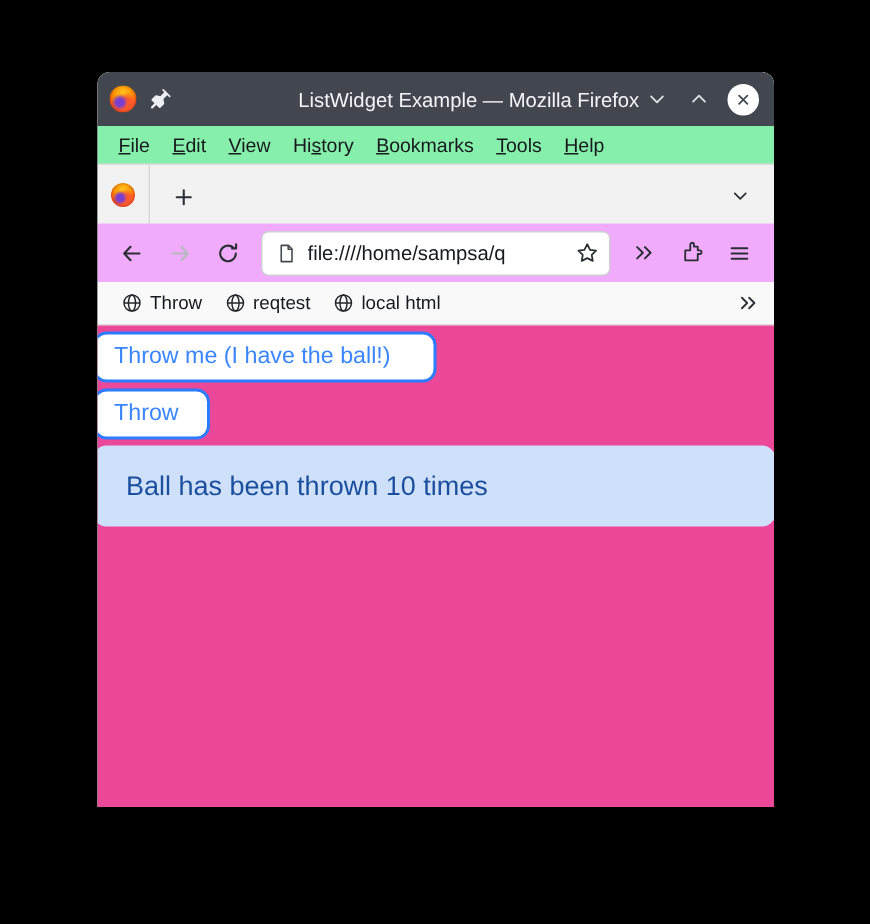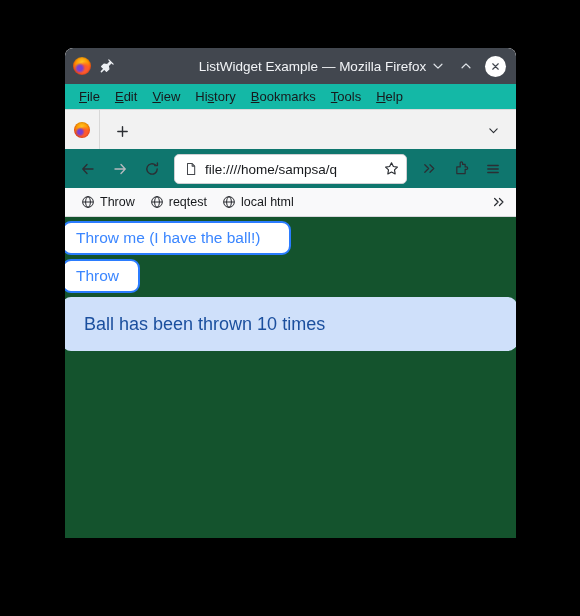--- a/index.html
+++ b/index.html
@@ -91,21 +91,21 @@
     width: 21px; height: 21px;
     border-radius: 50%;
     background: #ffffff;
     display: flex; align-items: center; justify-content: center;
     color: #42474f;
   }
 
   
   .menubar {
     height: 25px;
-    background: #14b8a6;
+    background: #86efac;
     border-bottom: 1px solid #dcdcdc;
     display: flex;
     align-items: center;
     padding-left: 7px;
     gap: 1px;
     flex: 0 0 auto;
   }
   .menu-item {
     font-size: 13px;
     color: #17191c;
@@ -164,21 +164,21 @@
   .tablist-down {
     margin: 0 2px 6px auto;
     width: 26px; height: 26px;
     display: flex; align-items: center; justify-content: center;
     color: #2b2e33;
   }
 
   
   .navbar {
     height: 39px;
-    background: #0f766e;
+    background: #f0abfc;
     display: flex;
     align-items: center;
     padding: 0 8px;
     gap: 2px;
     flex: 0 0 auto;
   }
   .navbtn {
     width: 30px; height: 30px;
     display: flex; align-items: center; justify-content: center;
     color: #2b2e33;
@@ -262,21 +262,21 @@
   .bm-overflow {
     margin-left: auto;
     width: 22px; height: 22px;
     display: flex; align-items: center; justify-content: center;
     color: #2b2e33;
   }
 
   
   .viewport {
     flex: 1 1 auto;
-    background: #14532d;
+    background: #ec4899;
     position: relative;
     overflow: hidden;
   }
 
   .qbutton {
     position: absolute;
     box-sizing: border-box;
     background: #ffffff;
     border: 2px solid #2b7cff;
     border-radius: 9px;

